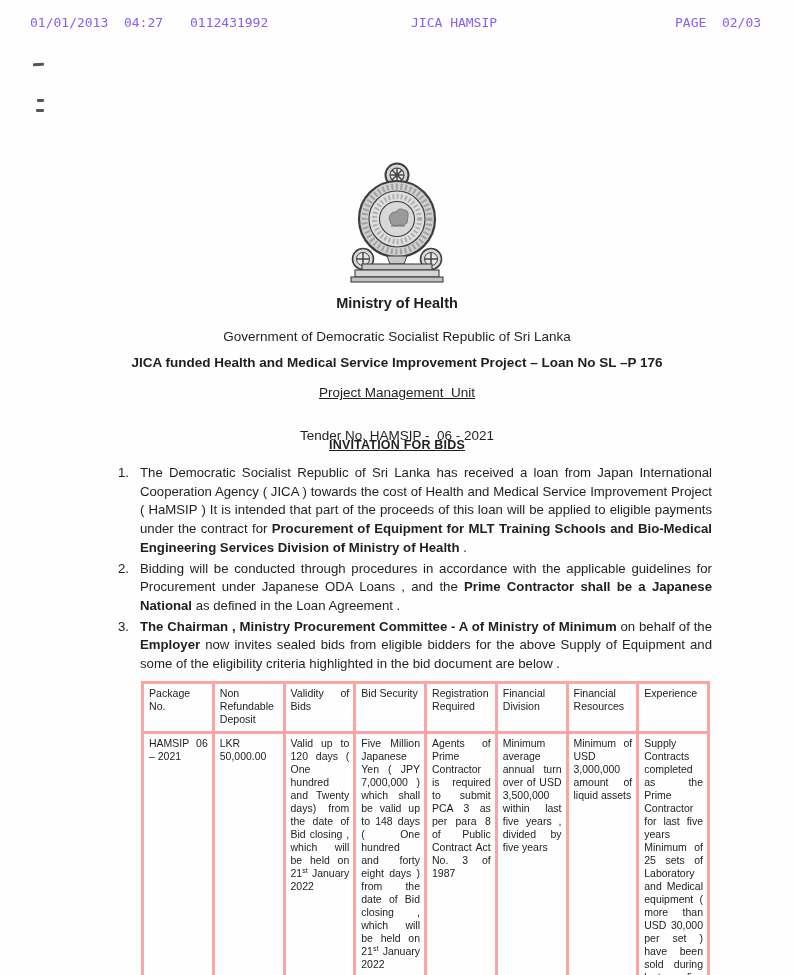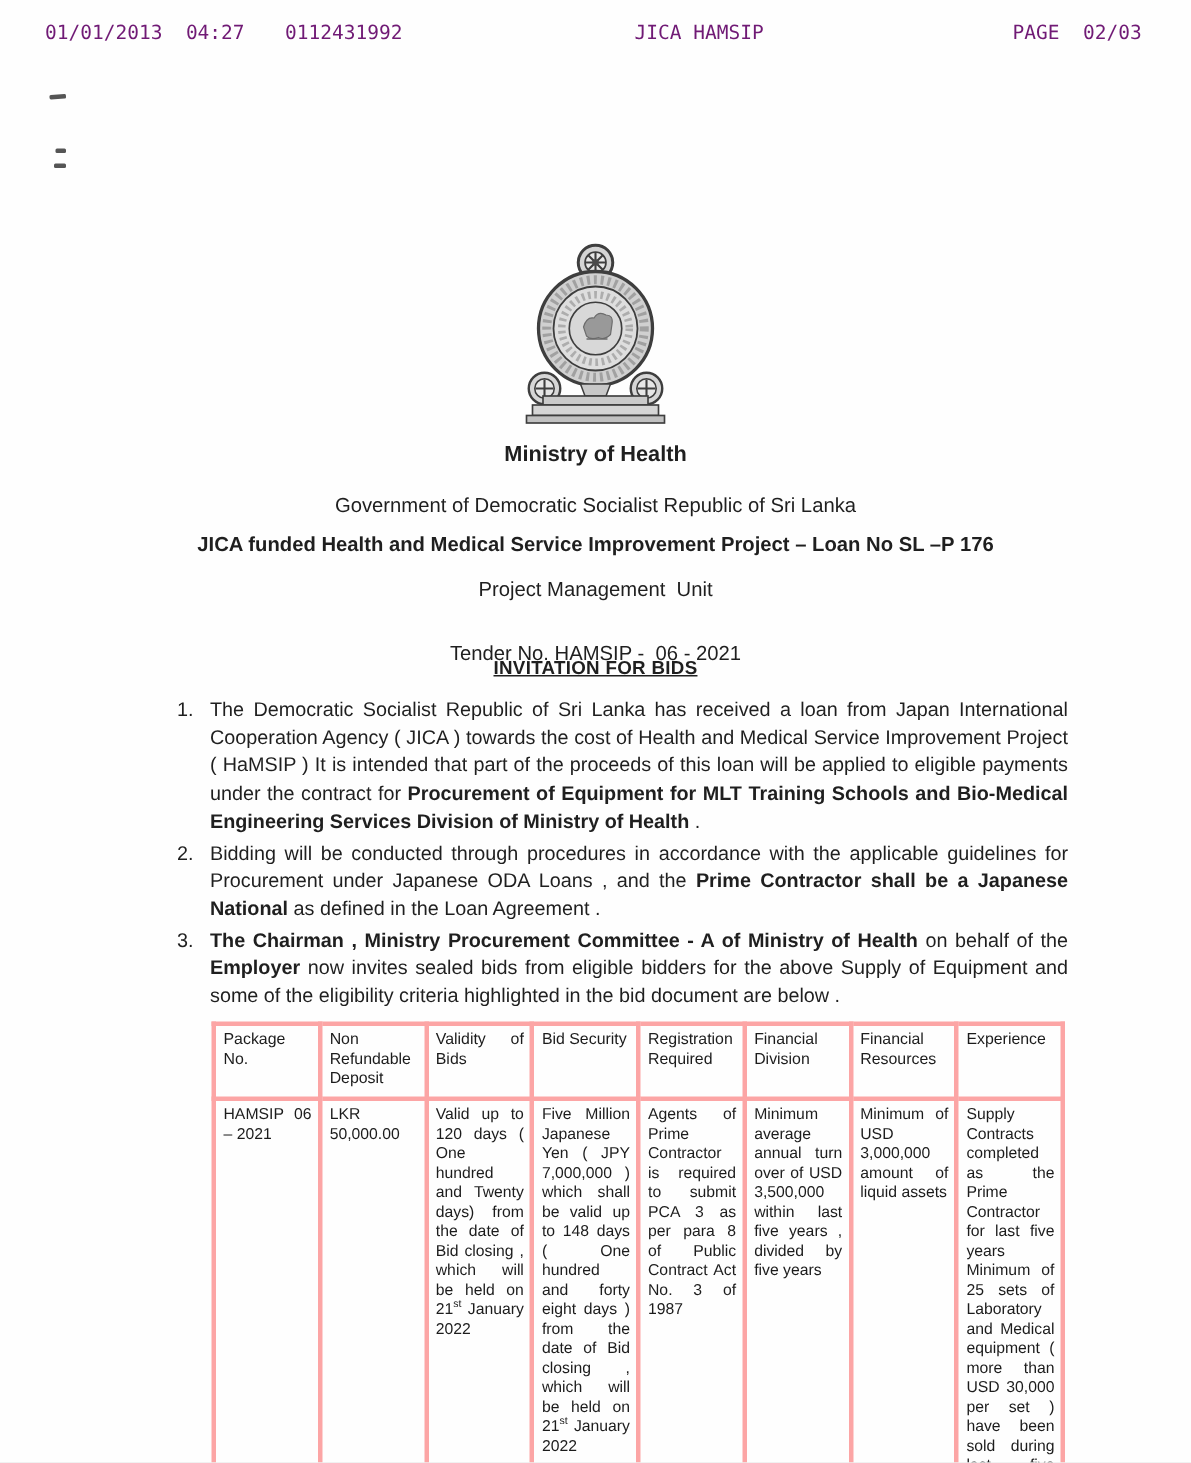--- a/index.html
+++ b/index.html
@@ -7,39 +7,39 @@
     position:relative;
     width:794px;height:975px;
     margin:0 auto;
     background:#fefefe;
     overflow:hidden;
     font-family:"Liberation Sans",sans-serif;
     color:#1f1f1f;
   }
   
   .fax-header{position:absolute;top:15px;left:0;right:0;height:20px;
-    font-family:"DejaVu Sans Mono",monospace;font-size:13px;color:#701a75;}
+    font-family:"DejaVu Sans Mono",monospace;font-size:13px;color:#8b5cf6;}
   .fax-header span{position:absolute;top:0;white-space:pre;}
   .fax-datetime{left:30px;}
   .fax-number{left:190px;}
-  .fax-title{left:423px;}
+  .fax-title{left:411px;}
   .fax-page{left:675px;}
   
   .artifact{position:absolute;background:#555;}
   .artifact-dash{left:33px;top:63px;width:11px;height:3px;transform:rotate(-4deg);border-radius:1px;}
   .artifact-colon-top{left:37px;top:99px;width:7px;height:3px;border-radius:1px;}
   .artifact-colon-bottom{left:36px;top:109px;width:8px;height:3px;border-radius:1px;}
   
   .emblem-wrap{position:absolute;top:162px;left:0;right:0;text-align:center;}
   
   .hline{position:absolute;left:0;right:0;text-align:center;white-space:pre;}
   .h-ministry{top:295px;font-size:14.5px;font-weight:bold;}
   .h-government{top:329px;font-size:13.5px;}
   .h-project{top:355px;font-size:13.5px;font-weight:bold;}
-  .h-pmu{top:385px;font-size:13.5px;}
+  .h-pmu{top:385px;font-size:13.5px;text-decoration:underline;}
   .h-tender{top:428px;font-size:13.5px;}
   .h-invitation{top:438px;font-size:12.5px;font-weight:bold;text-decoration:underline;letter-spacing:.2px;}
   
   .paras{position:absolute;top:464px;left:118px;width:594px;}
   .para{display:flex;margin:0 0 2px 0;}
   .para-num{flex:0 0 22px;font-size:13.2px;line-height:18.7px;}
   .para-body{flex:1;font-size:13.2px;line-height:18.7px;text-align:justify;}
   .para-body b{font-weight:bold;}
   
   .tbl-wrap{position:absolute;top:681px;left:141px;width:569px;}
@@ -131,21 +131,21 @@
       <div class="para-body"><span>The Democratic Socialist Republic of Sri Lanka has received a loan from Japan International Cooperation Agency ( JICA ) towards the cost of Health and Medical Service Improvement Project ( HaMSIP ) It is intended that part of the proceeds of this loan will be applied to eligible payments under the contract for </span><b>Procurement of Equipment for MLT Training Schools and Bio-Medical Engineering Services Division of Ministry of Health</b><span> .</span></div>
     </div>
 
     <div class="para">
       <div class="para-num">2.</div>
       <div class="para-body"><span>Bidding will be conducted through procedures in accordance with the applicable guidelines for Procurement under Japanese ODA Loans , and the </span><b>Prime Contractor shall be a Japanese National</b><span> as defined in the Loan Agreement .</span></div>
     </div>
 
     <div class="para">
       <div class="para-num">3.</div>
-      <div class="para-body"><b>The Chairman , Ministry Procurement Committee  - A of Ministry of Health</b><span> on behalf of the </span><b>Employer</b><span> now invites sealed bids from eligible bidders for the above Supply of Equipment and some of the eligibility criteria highlighted in the bid document are below .</span></div>
+      <div class="para-body"><b>The Chairman , Ministry Procurement Committee  - A of Ministry of Minimum</b><span> on behalf of the </span><b>Employer</b><span> now invites sealed bids from eligible bidders for the above Supply of Equipment and some of the eligibility criteria highlighted in the bid document are below .</span></div>
     </div>
 
   </div>
 
   <div class="tbl-wrap">
     <table class="tbl">
       <thead>
         <tr>
           <th>Package No.</th>
           <th>Non Refundable Deposit</th>

